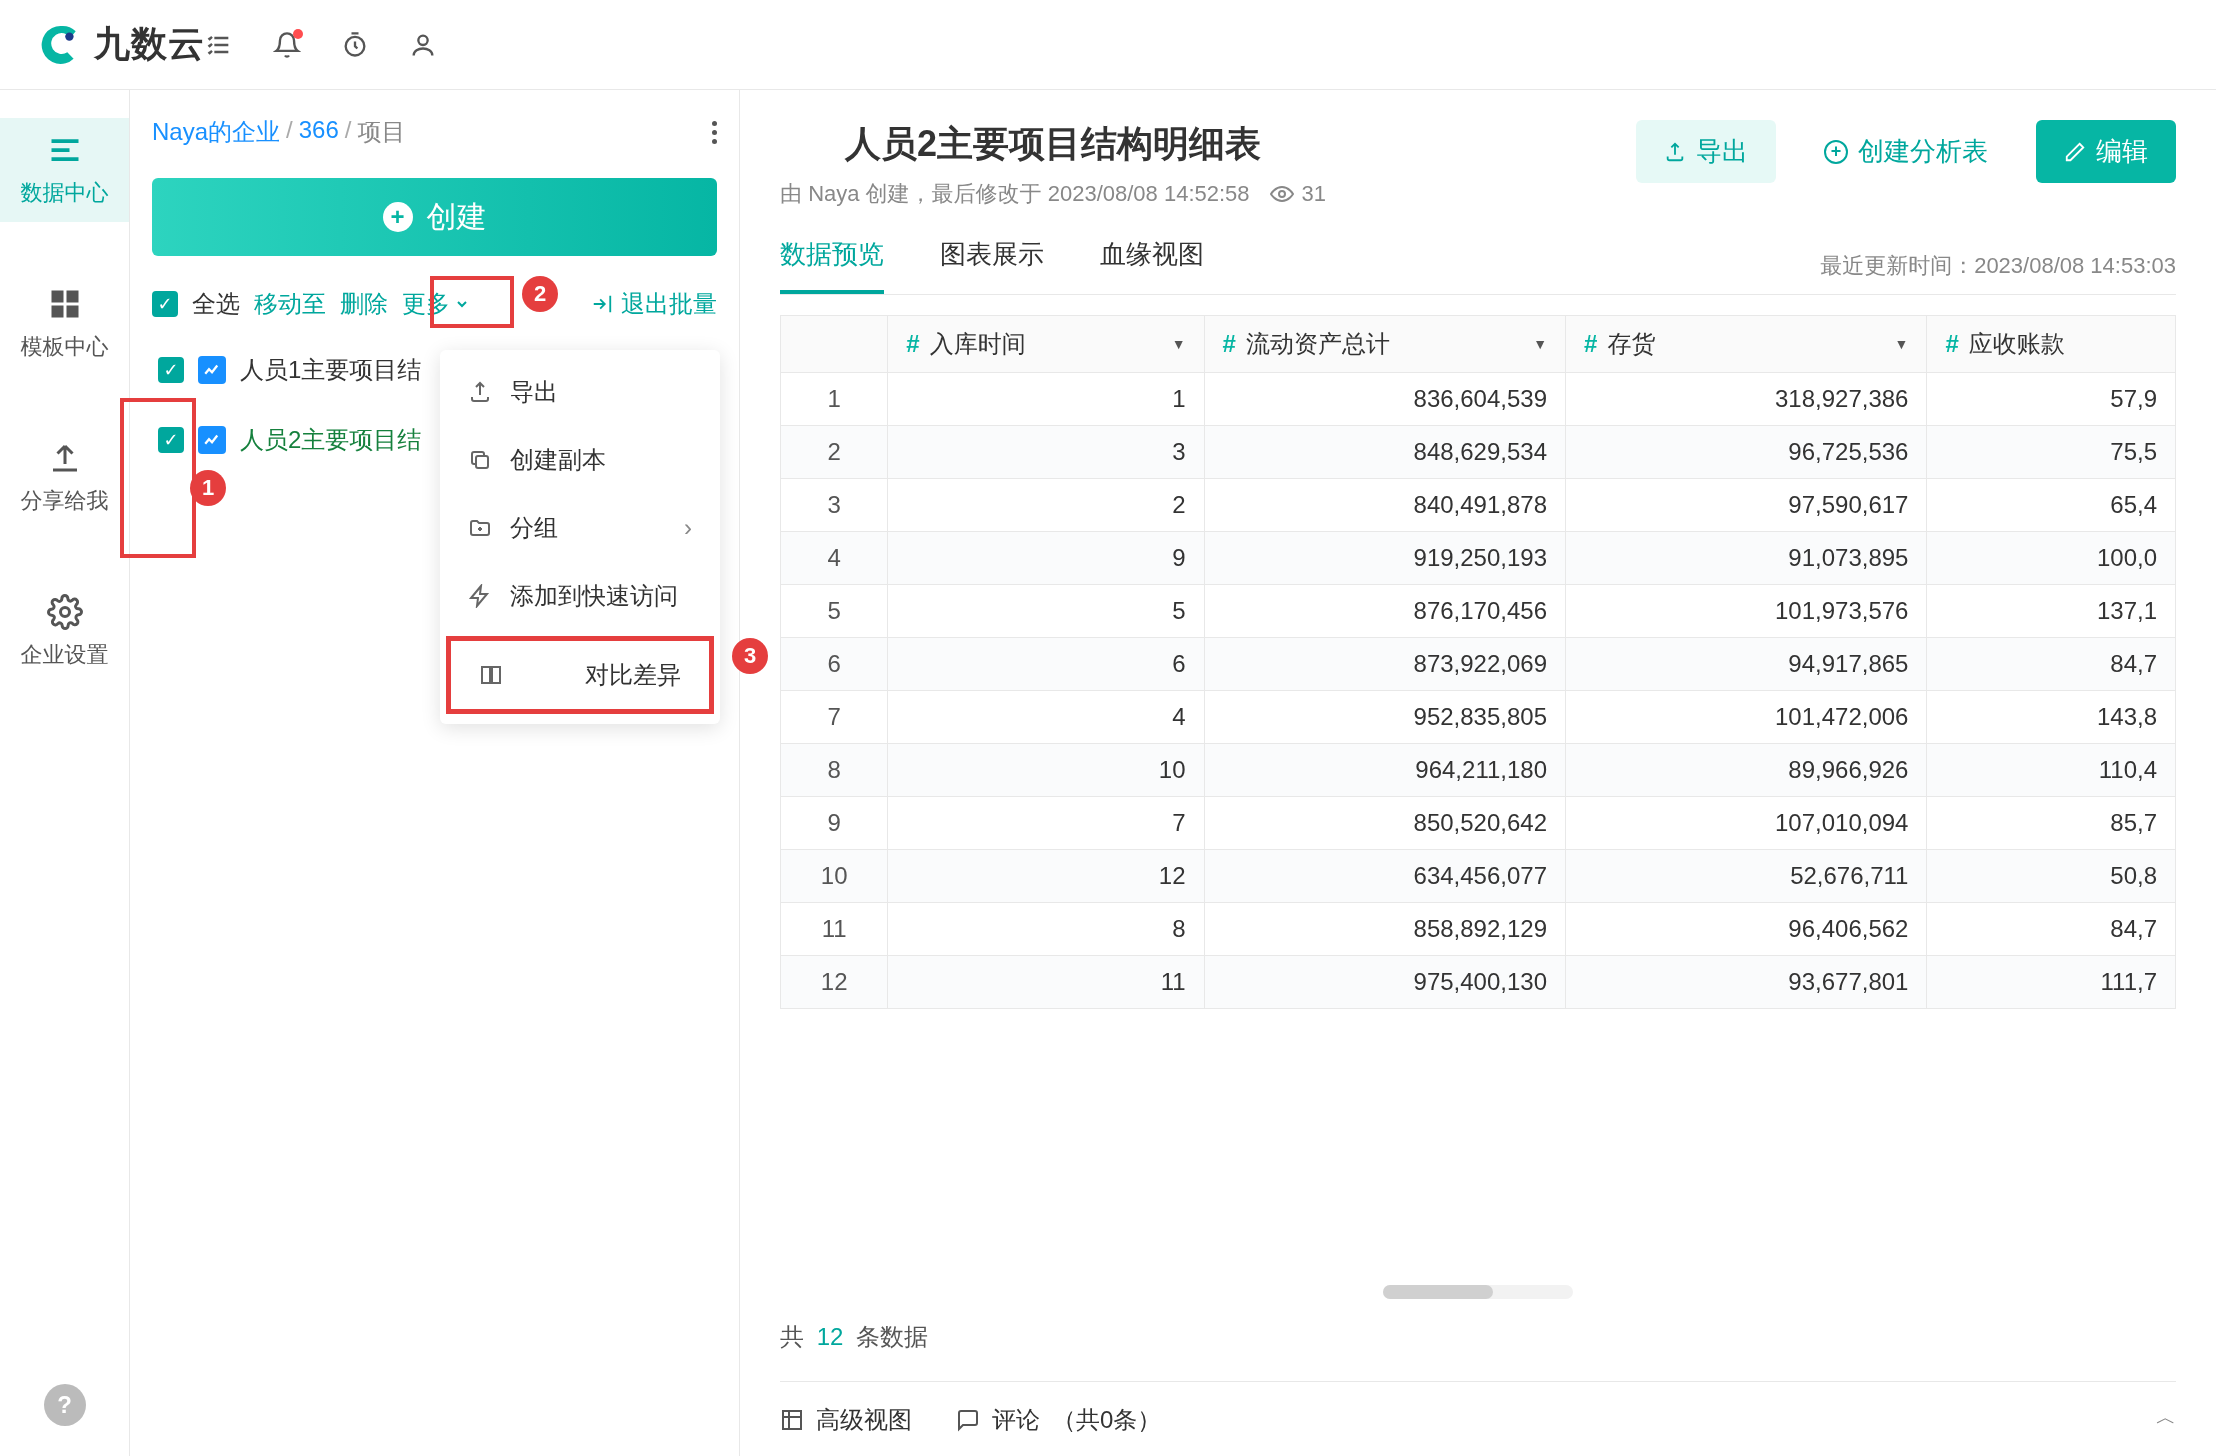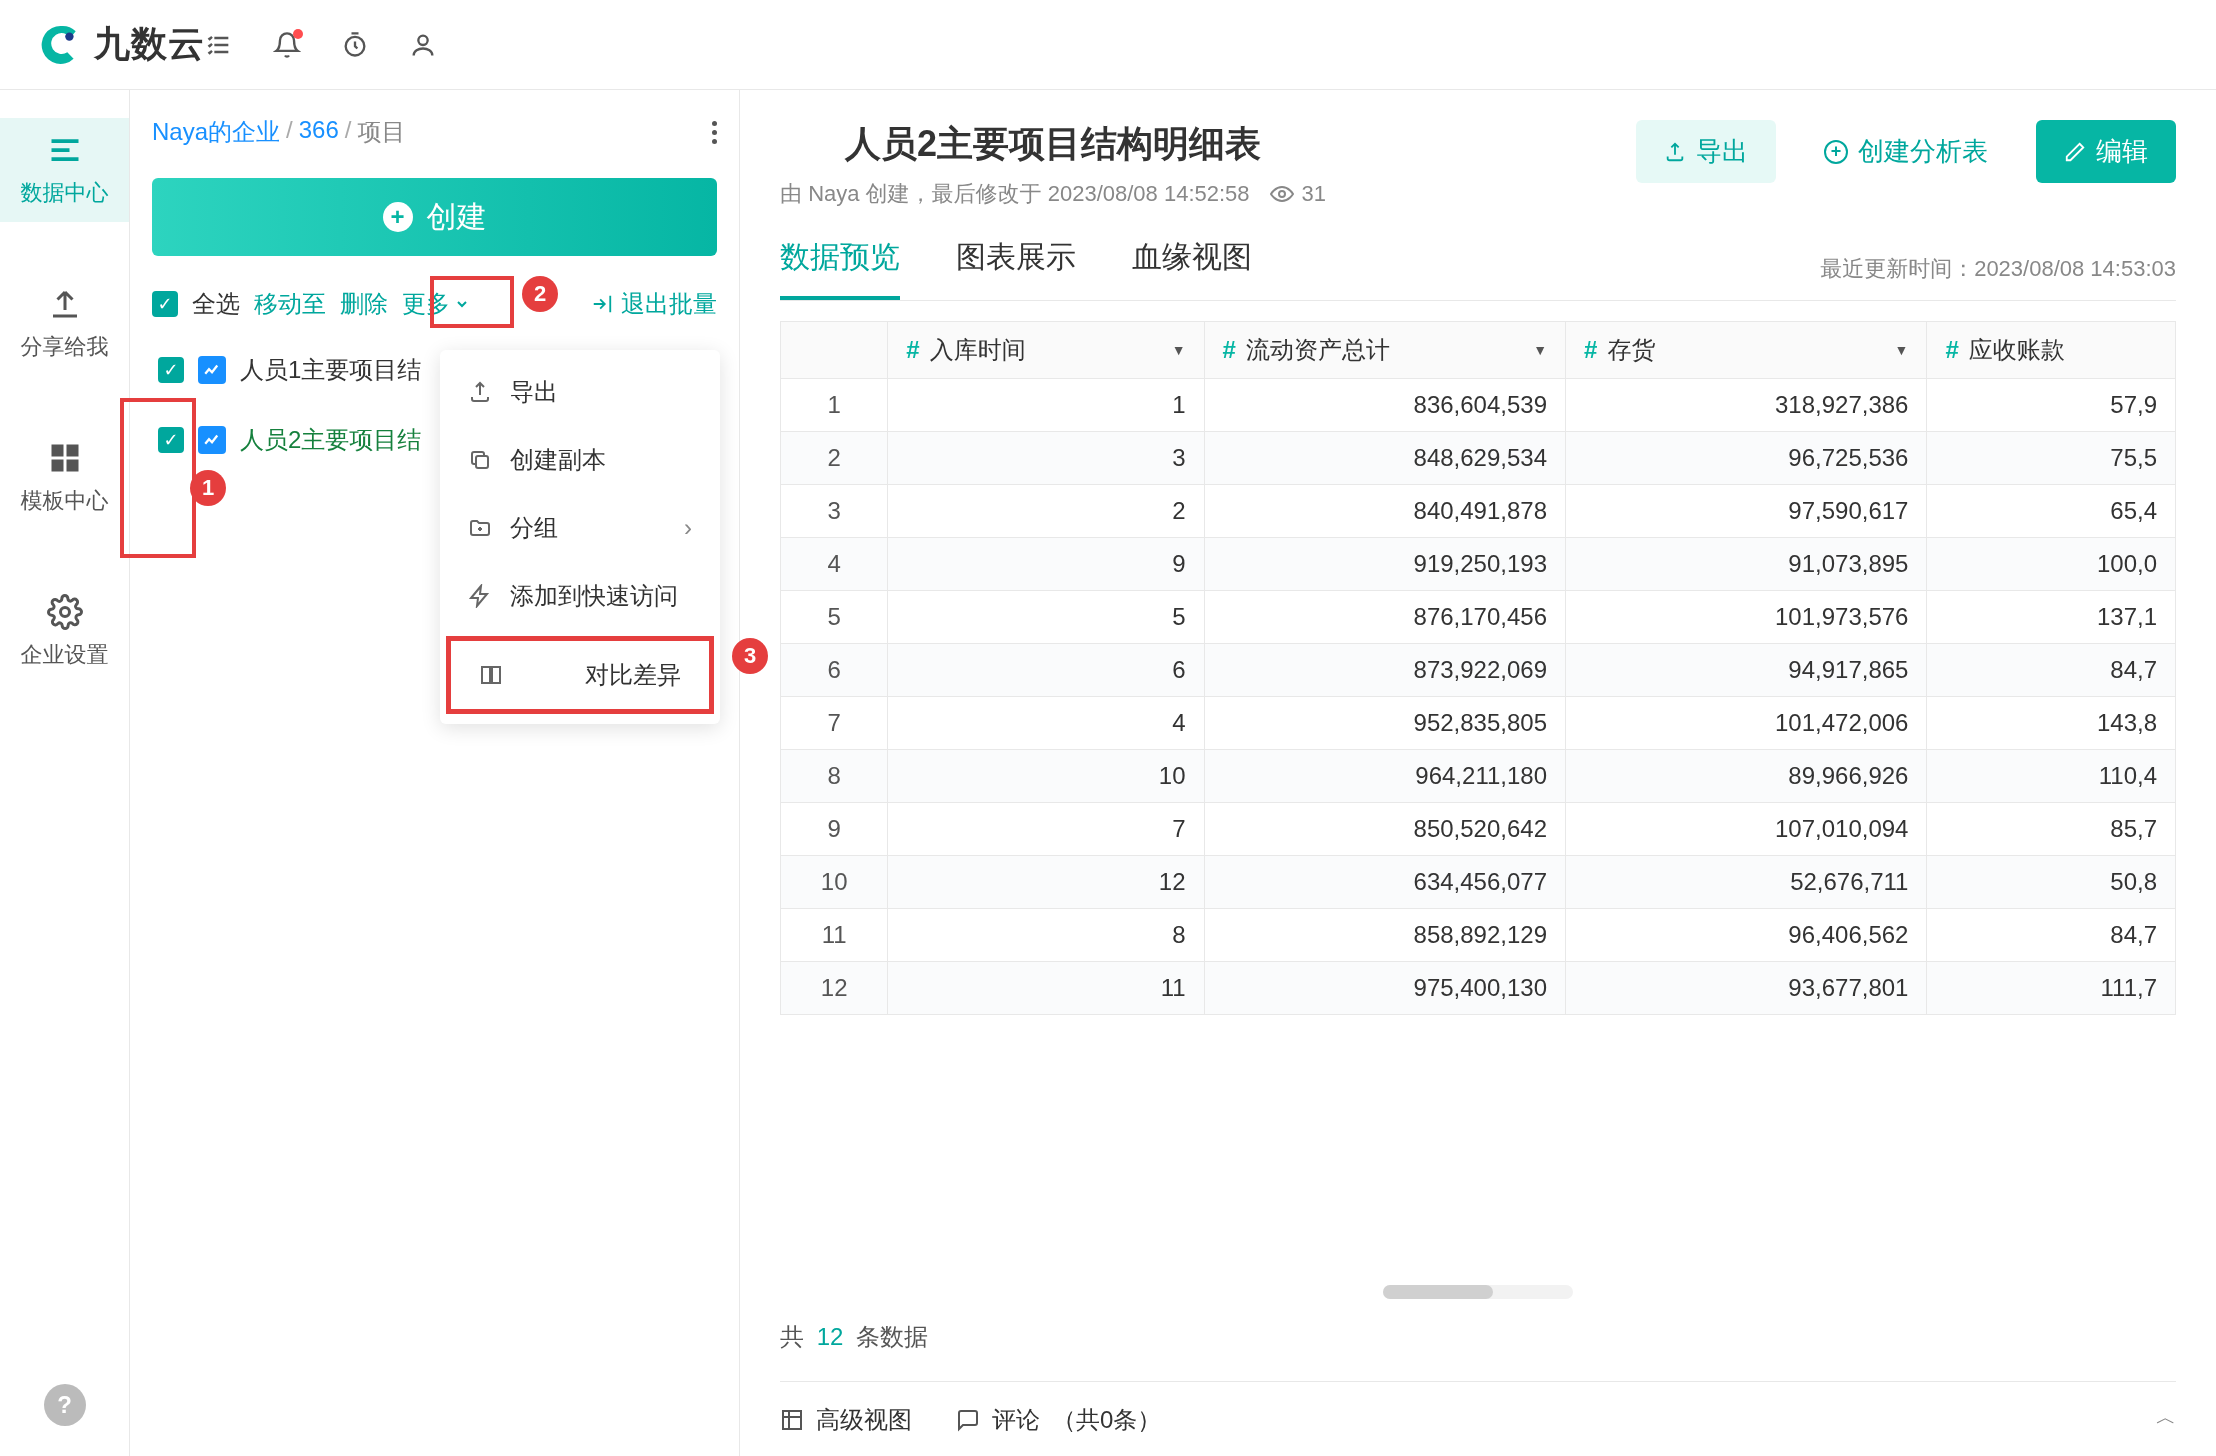--- a/index.html
+++ b/index.html
@@ -68,21 +68,21 @@
     .eye-stat { display: flex; align-items: center; gap: 8px; }
     .action-btns { display: flex; gap: 20px; }
     .btn { display: flex; align-items: center; gap: 10px; padding: 14px 28px; font-size: 26px; border-radius: 6px; cursor: pointer; border: none; }
     .btn-export { background: #e6f9f6; color: #00a79d; }
     .btn-create { background: #fff; color: #00a79d; border: none; }
     .btn-edit { background: #06b6a4; color: #fff; }
     .plus-circle-sm { width: 24px; height: 24px; border: 2px solid #00a79d; border-radius: 50%; display: flex; align-items: center; justify-content: center; font-size: 18px; font-weight: 700; }
     
     .tabs-row { display: flex; align-items: center; justify-content: space-between; border-bottom: 1px solid #e8e8e8; margin-bottom: 20px; }
     .tabs { display: flex; gap: 56px; }
-    .tab { font-size: 30px; padding-bottom: 18px; cursor: pointer; font-weight: 500; color: #333; border-bottom: 4px solid transparent; }
+    .tab { font-size: 26px; padding-bottom: 18px; cursor: pointer; font-weight: 500; color: #333; border-bottom: 4px solid transparent; }
     .tab.active { color: #00a79d; border-bottom-color: #00a79d; }
     .update-time { font-size: 22px; color: #888; }
     
     .table-wrap { flex: 1; overflow: auto; }
     table { border-collapse: collapse; width: 100%; font-size: 24px; table-layout: fixed; }
     th, td { border: 1px solid #e8e8e8; padding: 12px 18px; text-align: left; white-space: nowrap; overflow: hidden; }
     th { background: #fafafa; font-weight: 500; color: #333; position: relative; }
     .col-idx { width: 95px; text-align: center; }
     th .th-inner { display: flex; align-items: center; gap: 10px; }
     th .hash { color: #06b6a4; font-weight: 700; }
@@ -139,33 +139,33 @@
   <div class="main">
 
     <div class="nav-rail">
       <div class="nav-item active">
         <svg class="nav-icon" viewBox="0 0 24 24" fill="none" stroke="currentColor" stroke-width="2.5">
             <path d="M3 6h18M3 12h12M3 18h18"></path>
           </svg>
         <span class="nav-item-label">数据中心</span>
       </div>
       <div class="nav-item">
-        <svg class="nav-icon" viewBox="0 0 24 24" fill="none" stroke="currentColor" stroke-width="2">
-            <path d="M12 4v12M12 4l-5 5M12 4l5 5M4 20h16"></path>
-          </svg>
-        <span class="nav-item-label">分享给我</span>
-      </div>
-      <div class="nav-item">
         <svg class="nav-icon" viewBox="0 0 24 24" fill="currentColor">
             <rect x="3" y="3" width="8" height="8"></rect>
             <rect x="13" y="3" width="8" height="8"></rect>
             <rect x="3" y="13" width="8" height="8"></rect>
             <rect x="13" y="13" width="8" height="8"></rect>
           </svg>
         <span class="nav-item-label">模板中心</span>
+      </div>
+      <div class="nav-item">
+        <svg class="nav-icon" viewBox="0 0 24 24" fill="none" stroke="currentColor" stroke-width="2">
+            <path d="M12 4v12M12 4l-5 5M12 4l5 5M4 20h16"></path>
+          </svg>
+        <span class="nav-item-label">分享给我</span>
       </div>
       <div class="nav-item">
         <svg class="nav-icon" viewBox="0 0 24 24" fill="none" stroke="currentColor" stroke-width="2">
             <circle cx="12" cy="12" r="3"></circle>
             <path d="M19.4 15a1.7 1.7 0 0 0 .3 1.8l.1.1a2 2 0 1 1-2.8 2.8l-.1-.1a1.7 1.7 0 0 0-1.8-.3 1.7 1.7 0 0 0-1 1.5V21a2 2 0 1 1-4 0v-.1a1.7 1.7 0 0 0-1-1.5 1.7 1.7 0 0 0-1.8.3l-.1.1a2 2 0 1 1-2.8-2.8l.1-.1a1.7 1.7 0 0 0 .3-1.8 1.7 1.7 0 0 0-1.5-1H3a2 2 0 1 1 0-4h.1a1.7 1.7 0 0 0 1.5-1 1.7 1.7 0 0 0-.3-1.8l-.1-.1a2 2 0 1 1 2.8-2.8l.1.1a1.7 1.7 0 0 0 1.8.3 1.7 1.7 0 0 0 1-1.5V3a2 2 0 1 1 4 0v.1a1.7 1.7 0 0 0 1 1.5 1.7 1.7 0 0 0 1.8-.3l.1-.1a2 2 0 1 1 2.8 2.8l-.1.1a1.7 1.7 0 0 0-.3 1.8 1.7 1.7 0 0 0 1.5 1H21a2 2 0 1 1 0 4h-.1a1.7 1.7 0 0 0-1.5 1z"></path>
           </svg>
         <span class="nav-item-label">企业设置</span>
       </div>
       <div class="nav-help">?</div>
     </div>

